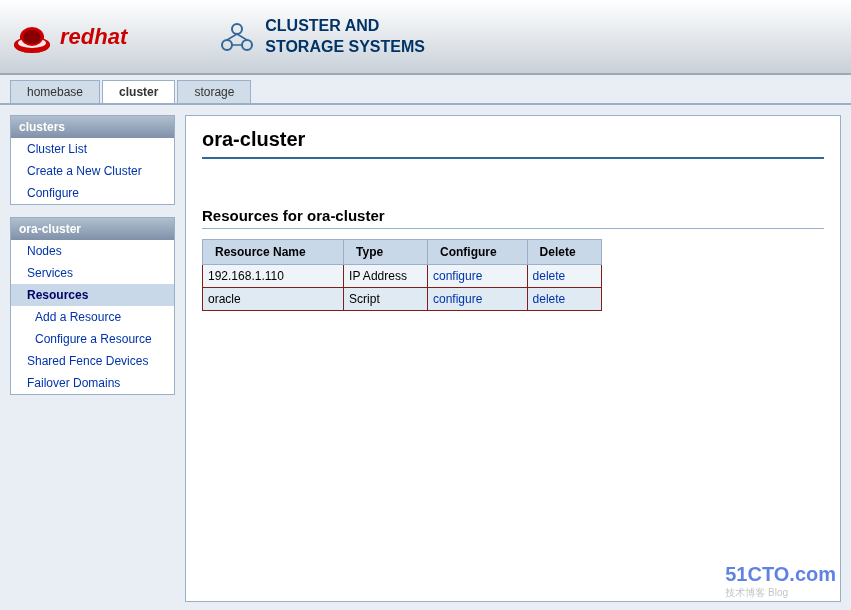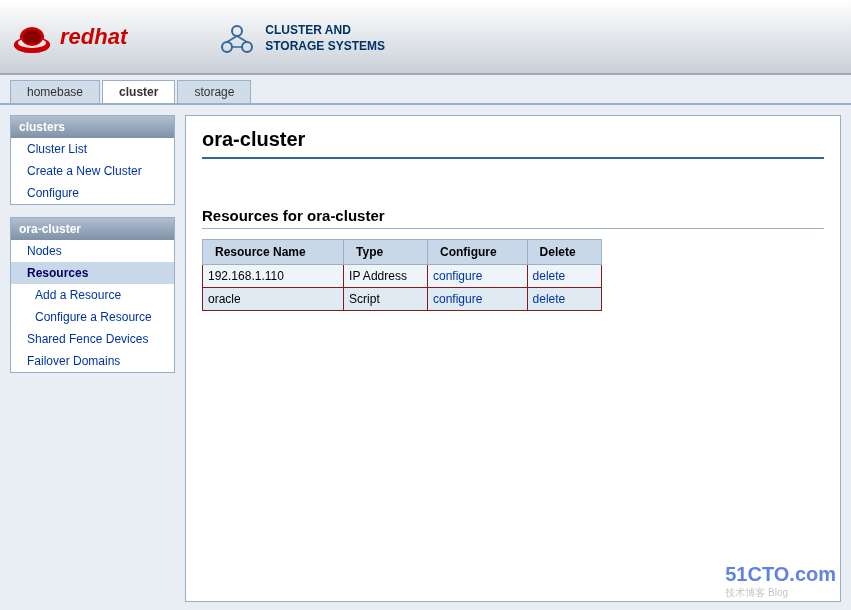--- a/index.html
+++ b/index.html
@@ -16,21 +16,21 @@
     .header {
       background: linear-gradient(to bottom, #ffffff, #c8d0d8);
       height: 75px;
       display: flex;
       align-items: center;
       border-bottom: 2px solid #a0a8b0;
       padding: 0 10px;
     }
     .logo-area {
       display: flex;
-      align-items: flex-end;
+      align-items: center;
       gap: 10px;
     }
     .redhat-logo {
       display: flex;
       align-items: center;
       gap: 6px;
     }
     .redhat-hat {
       width: 44px;
       height: 44px;
@@ -46,21 +46,21 @@
       display: flex;
       align-items: center;
       gap: 8px;
     }
     .cluster-icon {
       width: 40px;
       height: 40px;
     }
     .banner-text {
       color: #003366;
-      font-size: 12px;
+      font-size: 16px;
       font-weight: bold;
       line-height: 1.3;
       text-transform: uppercase;
     }
 
     
     .nav-tabs {
       background: #e8eef4;
       padding: 5px 10px 0;
       display: flex;
@@ -251,20 +251,21 @@
     <div class="sidebar-section">
       <div class="sidebar-section-header">clusters</div>
       <a class="sidebar-item">Cluster List</a>
       <a class="sidebar-item">Create a New Cluster</a>
       <a class="sidebar-item">Configure</a>
     </div>
 
     <div class="sidebar-section">
       <div class="sidebar-section-header">ora-cluster</div>
       <a class="sidebar-item">Nodes</a>
+      <a class="sidebar-item">Services</a>
       <a class="sidebar-item active">Resources</a>
       <a class="sidebar-item sub">Add a Resource</a>
       <a class="sidebar-item sub">Configure a Resource</a>
       <a class="sidebar-item">Shared Fence Devices</a>
       <a class="sidebar-item">Failover Domains</a>
     </div>
 
   </div>
 
   <div class="content">

